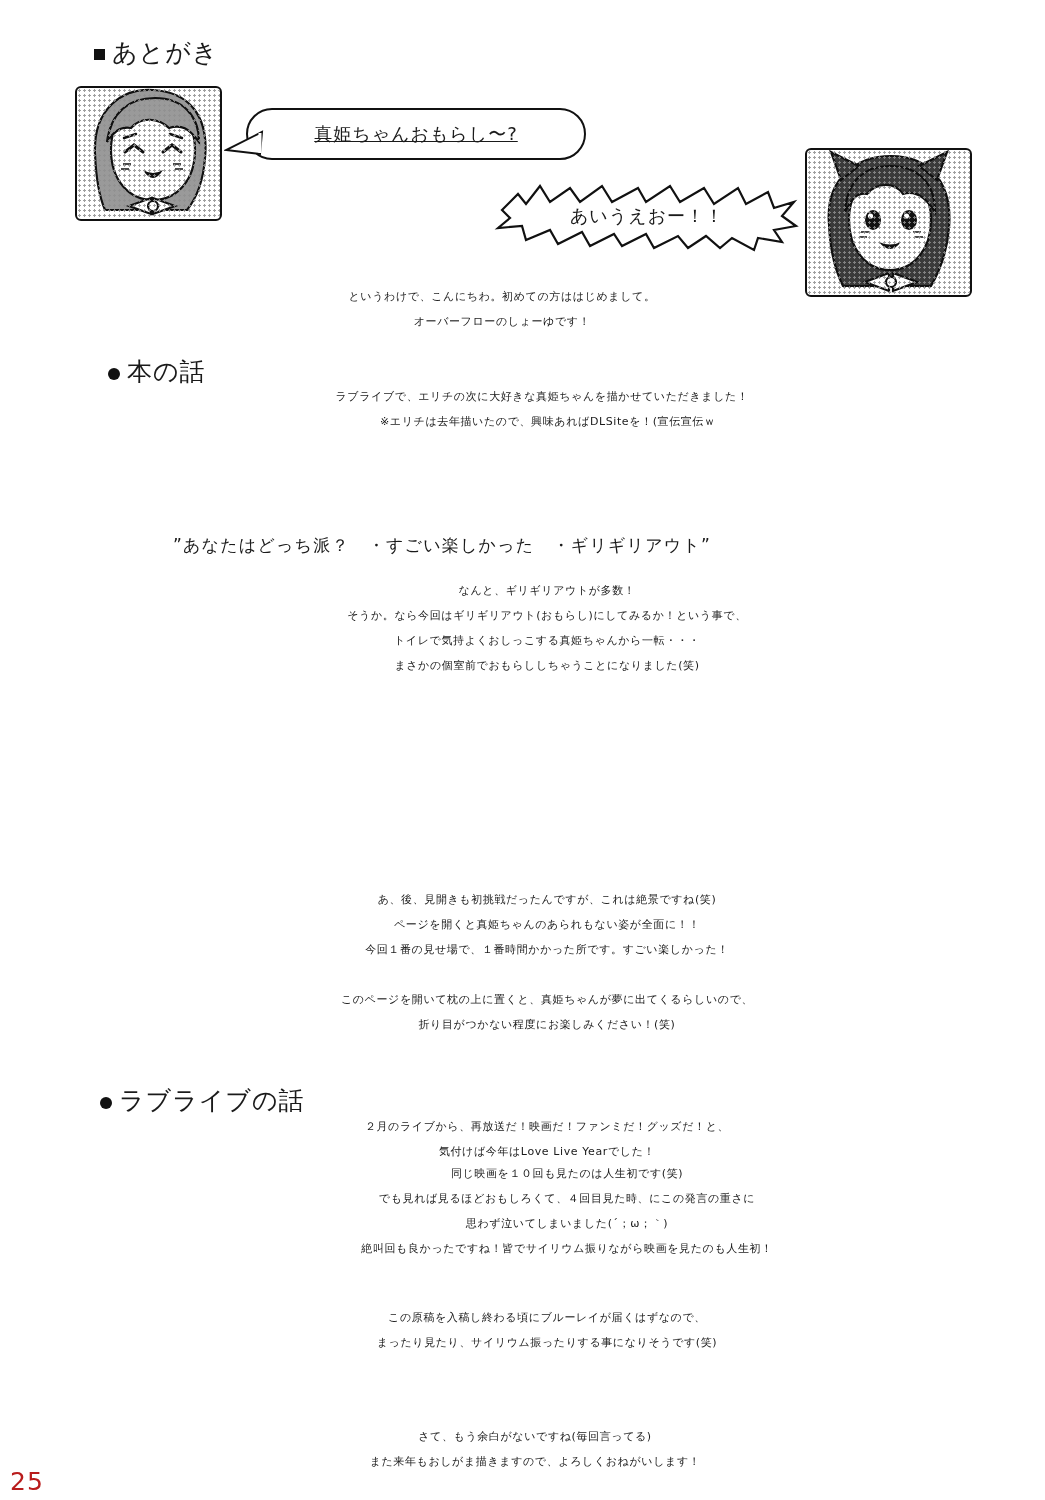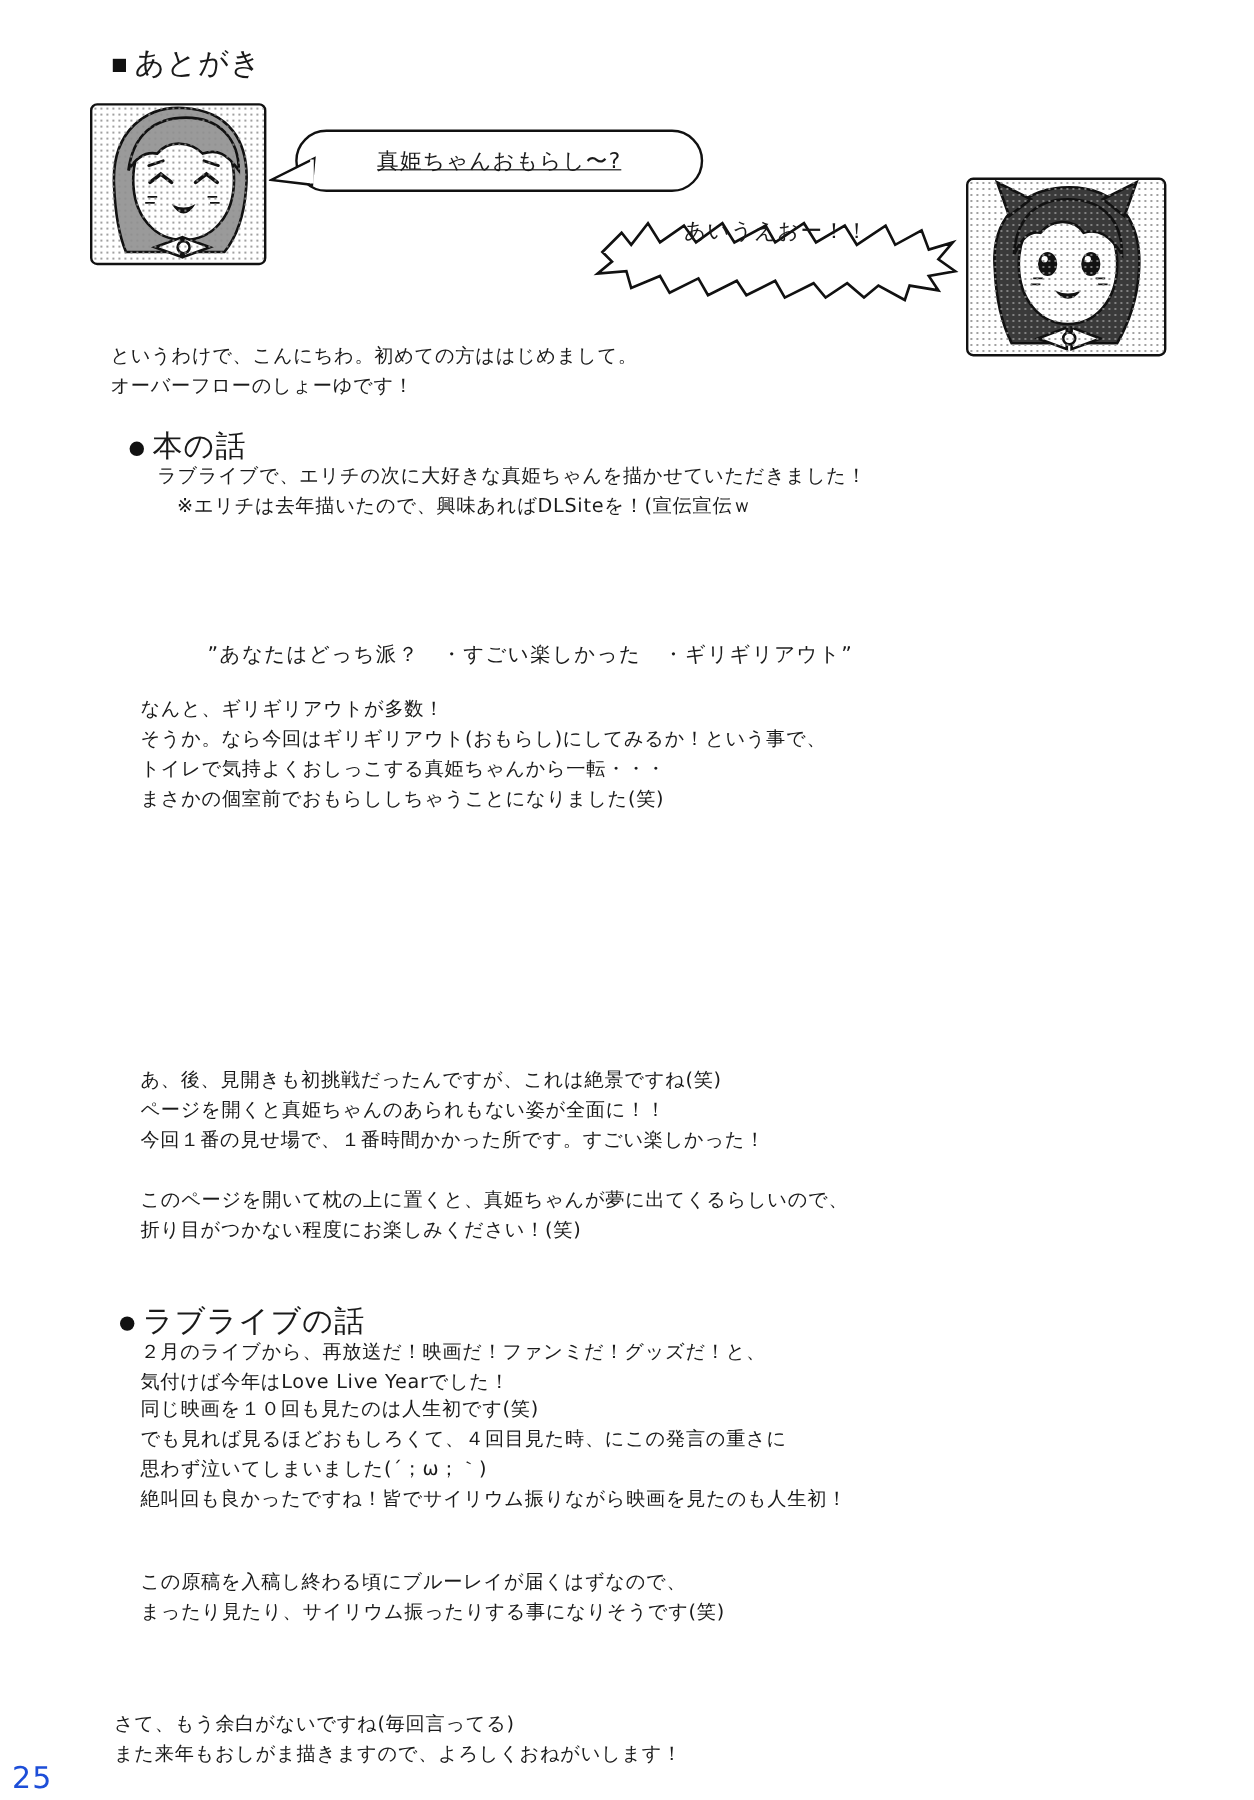--- a/index.html
+++ b/index.html
@@ -44,24 +44,25 @@
     height: 12px;
     border-radius: 50%;
     background: #111;
     margin-right: 7px;
     vertical-align: 0px;
   }
 
   
   .para {
     position: absolute;
-    font-size: 16px;
+    font-size: 11px;
     line-height: 25px;
     letter-spacing: 0.6px;
     white-space: pre-line;
+    text-align: center;
   }
   .quote-line {
     position: absolute;
     font-size: 17px;
     letter-spacing: 1.2px;
     white-space: pre;
   }
 
   
   .char-panel {
@@ -95,40 +96,41 @@
     text-decoration: underline;
   }
   .balloon .tail {
     position: absolute;
     width: 0; height: 0;
   }
 
   .spike-balloon {
     position: absolute;
     display: flex;
+    align-items: center;
     justify-content: center;
     font-size: 18px;
     letter-spacing: 1px;
     white-space: nowrap;
   }
   .spike-balloon .spike-text {
     position: relative;
     z-index: 2;
   }
   .spike-balloon svg {
     position: absolute;
     inset: 0;
   }
 
   .page-number {
     position: absolute;
     left: 10px;
     bottom: 4px;
     font-size: 25px;
-    color: #1d4ed8;
+    color: #b91c1c;
     letter-spacing: 1px;
   }
 </style>
 </head>
 <body>
 
 <div class="page">
 
   <div class="section-head marker-square" style="left:94px; top:36px;">あとがき</div>
 
@@ -202,21 +204,21 @@
       <path d="M58,132 l24,-9 l0,18 Z M110,132 l-24,-9 l0,18 Z" fill="#fff" stroke="#111" stroke-width="2.2"></path>
       <circle cx="84" cy="132" r="5" fill="#fff" stroke="#111" stroke-width="2.2"></circle>
     </svg>
   </div>
 
   <div class="para" style="left:92px; top:284px; width:820px;">というわけで、こんにちわ。初めての方ははじめまして。
 オーバーフローのしょーゆです！</div>
 
   <div class="section-head marker-circle" style="left:108px; top:355px;">本の話</div>
 
-  <div class="para" style="left:131px; top:384px; width:860px;">ラブライブで、エリチの次に大好きな真姫ちゃんを描かせていただきました！
+  <div class="para" style="left:112px; top:384px; width:860px;">ラブライブで、エリチの次に大好きな真姫ちゃんを描かせていただきました！
 　※エリチは去年描いたので、興味あればDLSiteを！(宣伝宣伝ｗ</div>
 
 
   <div class="quote-line" style="left:173px; top:534px;">”あなたはどっち派？　・すごい楽しかった　・ギリギリアウト”</div>
 
   <div class="para" style="left:117px; top:578px; width:860px;">なんと、ギリギリアウトが多数！
 そうか。なら今回はギリギリアウト(おもらし)にしてみるか！という事で、
 トイレで気持よくおしっこする真姫ちゃんから一転・・・
 まさかの個室前でおもらししちゃうことになりました(笑)</div>
 

